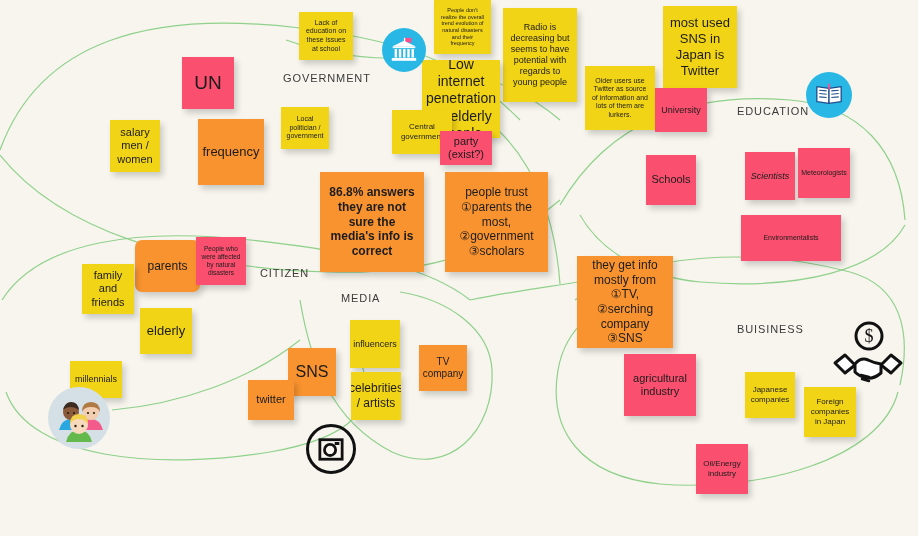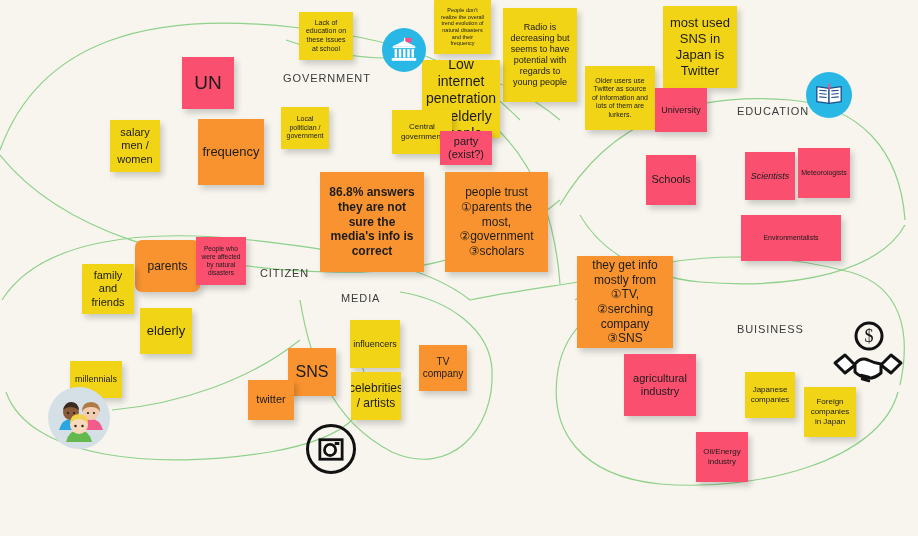--- a/index.html
+++ b/index.html
@@ -132,21 +132,21 @@
   <div class="note y" style="left:351px;top:372px;width:50px;height:48px;font-size:12px;">celebrities / artists</div>
 
   <div class="note o" style="left:419px;top:345px;width:48px;height:46px;font-size:10px;">TV company</div>
 
   <div class="note p" style="left:624px;top:354px;width:72px;height:62px;font-size:11px;">agricultural industry</div>
 
   <div class="note y" style="left:745px;top:372px;width:50px;height:46px;font-size:8px;">Japanese companies</div>
 
   <div class="note y" style="left:804px;top:387px;width:52px;height:50px;font-size:8px;">Foreign companies in Japan</div>
 
-  <div class="note p" style="left:696px;top:432px;width:52px;height:50px;font-size:8px;">Oil/Energy industry</div>
+  <div class="note p" style="left:696px;top:444px;width:52px;height:50px;font-size:8px;">Oil/Energy industry</div>
 
   <div class="cluster-label" style="left:283px;top:72px;">GOVERNMENT</div>
   <div class="cluster-label" style="left:737px;top:105px;">EDUCATION</div>
   <div class="cluster-label" style="left:260px;top:267px;">CITIZEN</div>
   <div class="cluster-label" style="left:341px;top:292px;">MEDIA</div>
   <div class="cluster-label" style="left:737px;top:323px;">BUISINESS</div>
 
   <div class="icon-circle cyan" style="left:382px;top:28px;width:44px;height:44px;">
     <svg width="30" height="30" viewBox="0 0 32 32">
       <rect x="17" y="3" width="7" height="5" fill="#f8508f"></rect>

